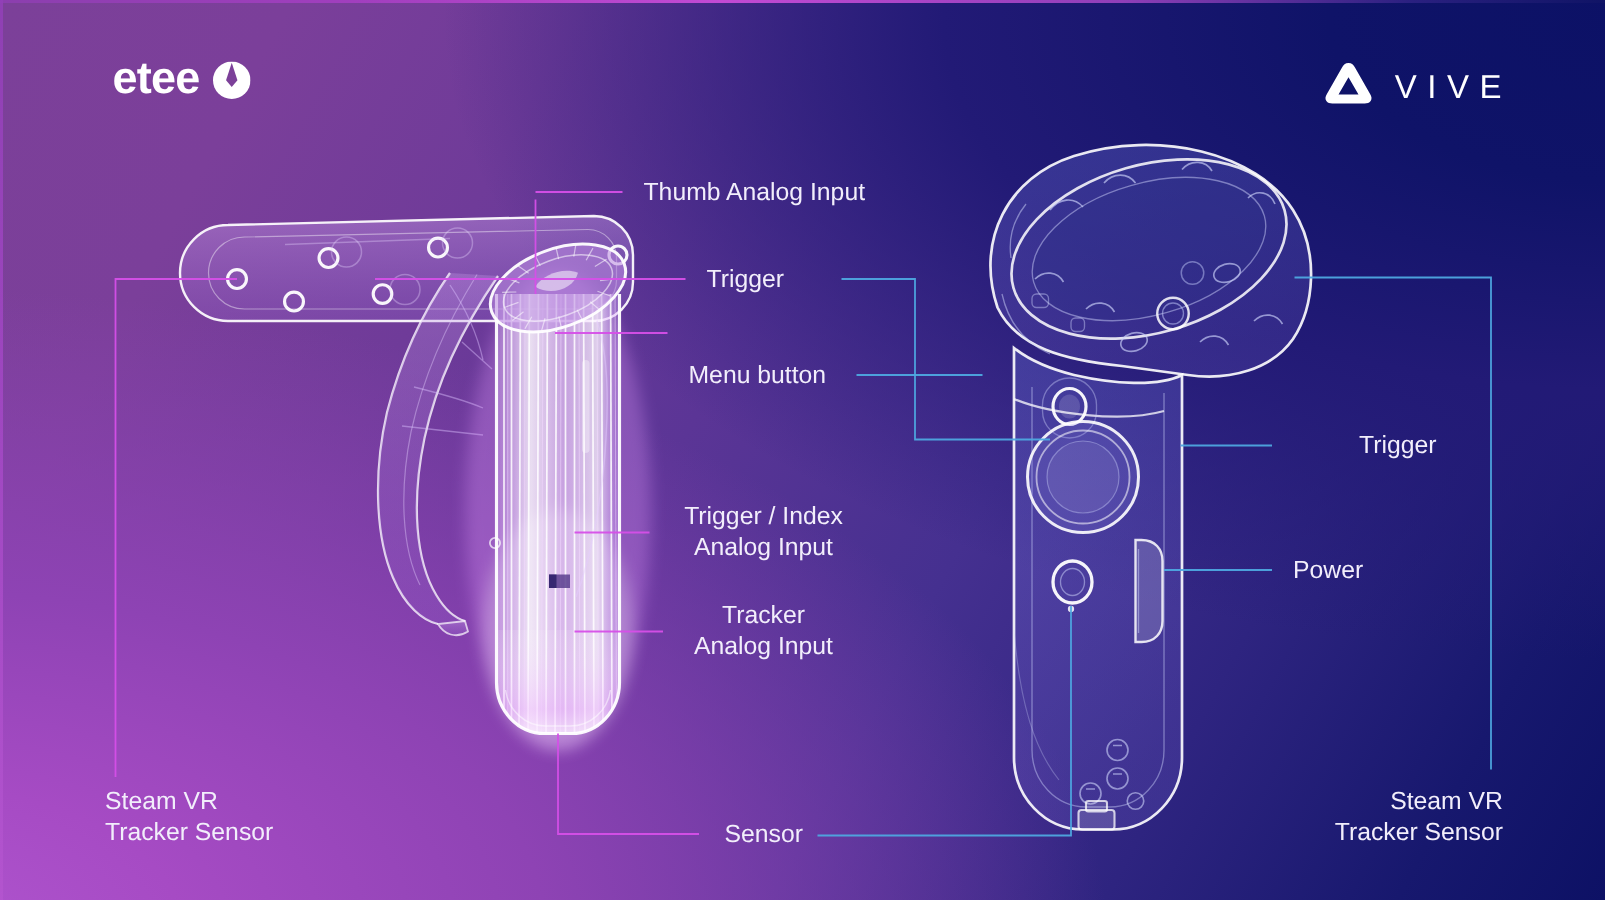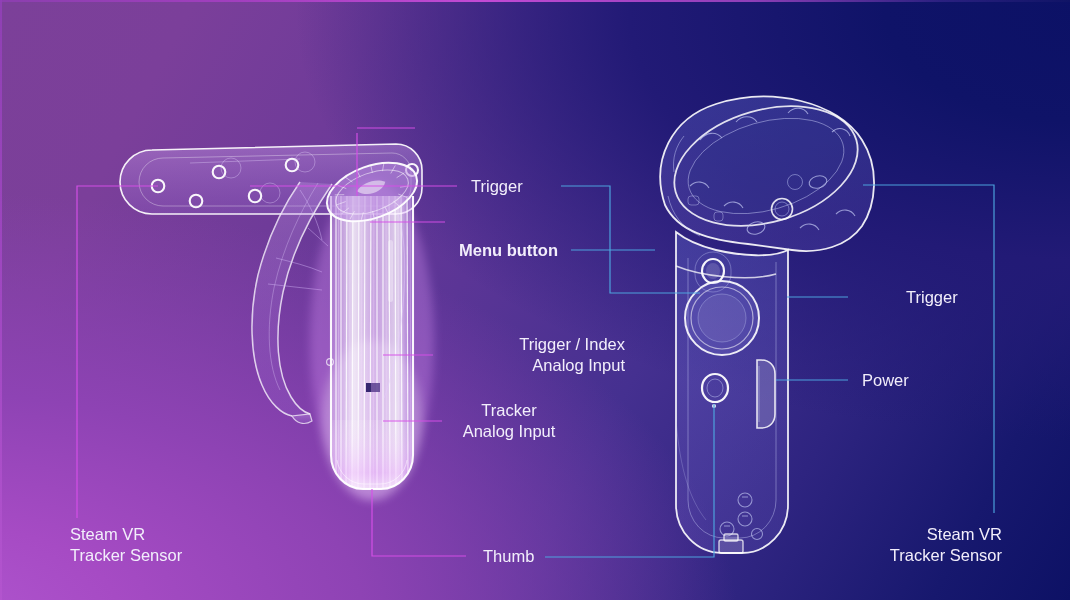--- a/index.html
+++ b/index.html
@@ -259,29 +259,48 @@
       <path d="M571,250 L655,250"></path>
       <path d="M863,185 L994,185 L994,513"></path>
       <path d="M700,293 L700,293"></path>
       <path d="M787,297 L848,297"></path>
       <path d="M776,380 L848,380"></path>
       <path d="M610,352 L610,557 L547,557" stroke-opacity="0"></path>
       <path d="M545,557 L714,557 L714,404"></path>
     </g>
   </svg>
 
-
-
+  <div class="etee-logo">
+    <div class="etee-word">etee</div>
+    <div class="etee-mark">
+      <svg viewBox="0 0 25 25" width="25" height="25">
+        <circle cx="12.5" cy="12.5" r="12.5" fill="#ffffff"></circle>
+        <path d="M12.5,0.8 L16.3,12.5 L12.5,17 L8.7,12.5 Z" fill="#7c4099"></path>
+      </svg>
+    </div>
+  </div>
+
+  <div class="vive-logo">
+    <div>
+      <svg viewBox="0 0 40 34" width="36" height="31">
+        <path d="M20,2 C22.4,2 23.8,3.6 24.8,5.3 L36,25 C37,26.8 37.6,28.4 36.4,30.2 C35.4,31.7 33.8,32 32,32 L8,32 C6.2,32 4.6,31.7 3.6,30.2 C2.4,28.4 3,26.8 4,25 L15.2,5.3 C16.2,3.6 17.6,2 20,2 Z
+                 M20,12.5 L12.6,25.4 L27.4,25.4 Z" fill="#ffffff" fill-rule="evenodd"></path>
+      </svg>
+    </div>
+    <div class="vive-word">VIVE</div>
+  </div>
+
+  <div class="lbl l" style="left:429px;top:118px;">Thumb Analog Input</div>
   <div class="lbl l" style="left:471px;top:176px;">Trigger</div>
-  <div class="lbl l" style="left:459px;top:240px;font-weight:bold;">Menu button</div>
-  <div class="lbl c" style="left:393px;top:334px;width:232px;text-align:right;">Trigger / Index
+  <div class="lbl l" style="left:459px;top:240px;">Menu button</div>
+  <div class="lbl c" style="left:393px;top:334px;width:232px;">Trigger / Index
 Analog Input</div>
   <div class="lbl c" style="left:393px;top:400px;width:232px;">Tracker
 Analog Input</div>
-  <div class="lbl l" style="left:483px;top:546px;">Thumb</div>
+  <div class="lbl l" style="left:483px;top:546px;">Sensor</div>
   <div class="lbl l" style="left:862px;top:287px;margin-left:44px;">Trigger</div>
   <div class="lbl l" style="left:862px;top:370px;">Power</div>
   <div class="lbl l" style="left:70px;top:524px;">Steam VR
 Tracker Sensor</div>
   <div class="lbl r" style="left:790px;top:524px;width:212px;">Steam VR
 Tracker Sensor</div>
 
 </div>
 
 </body></html>

